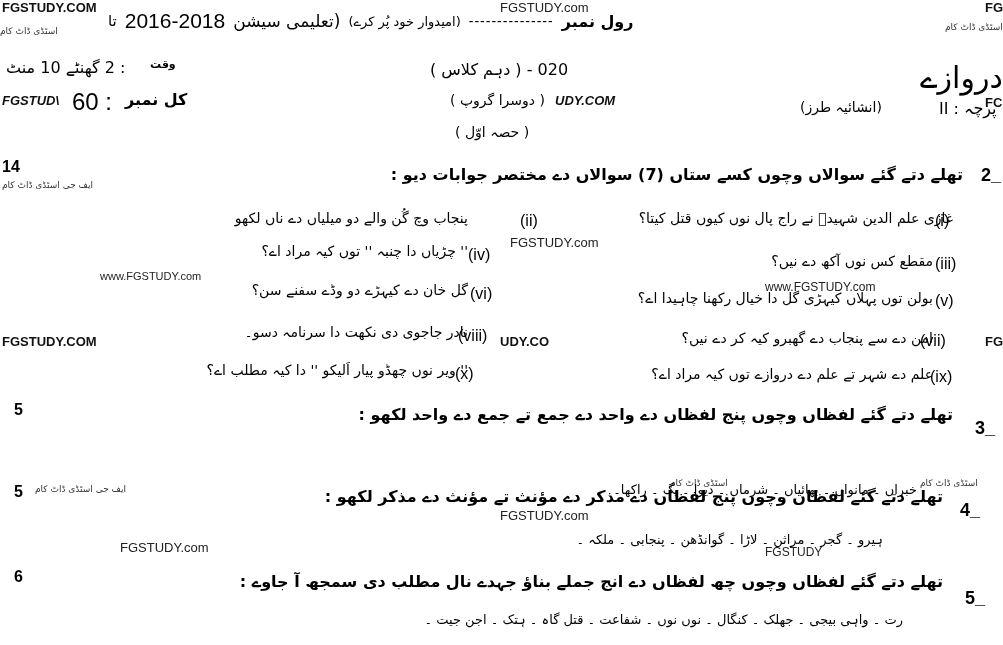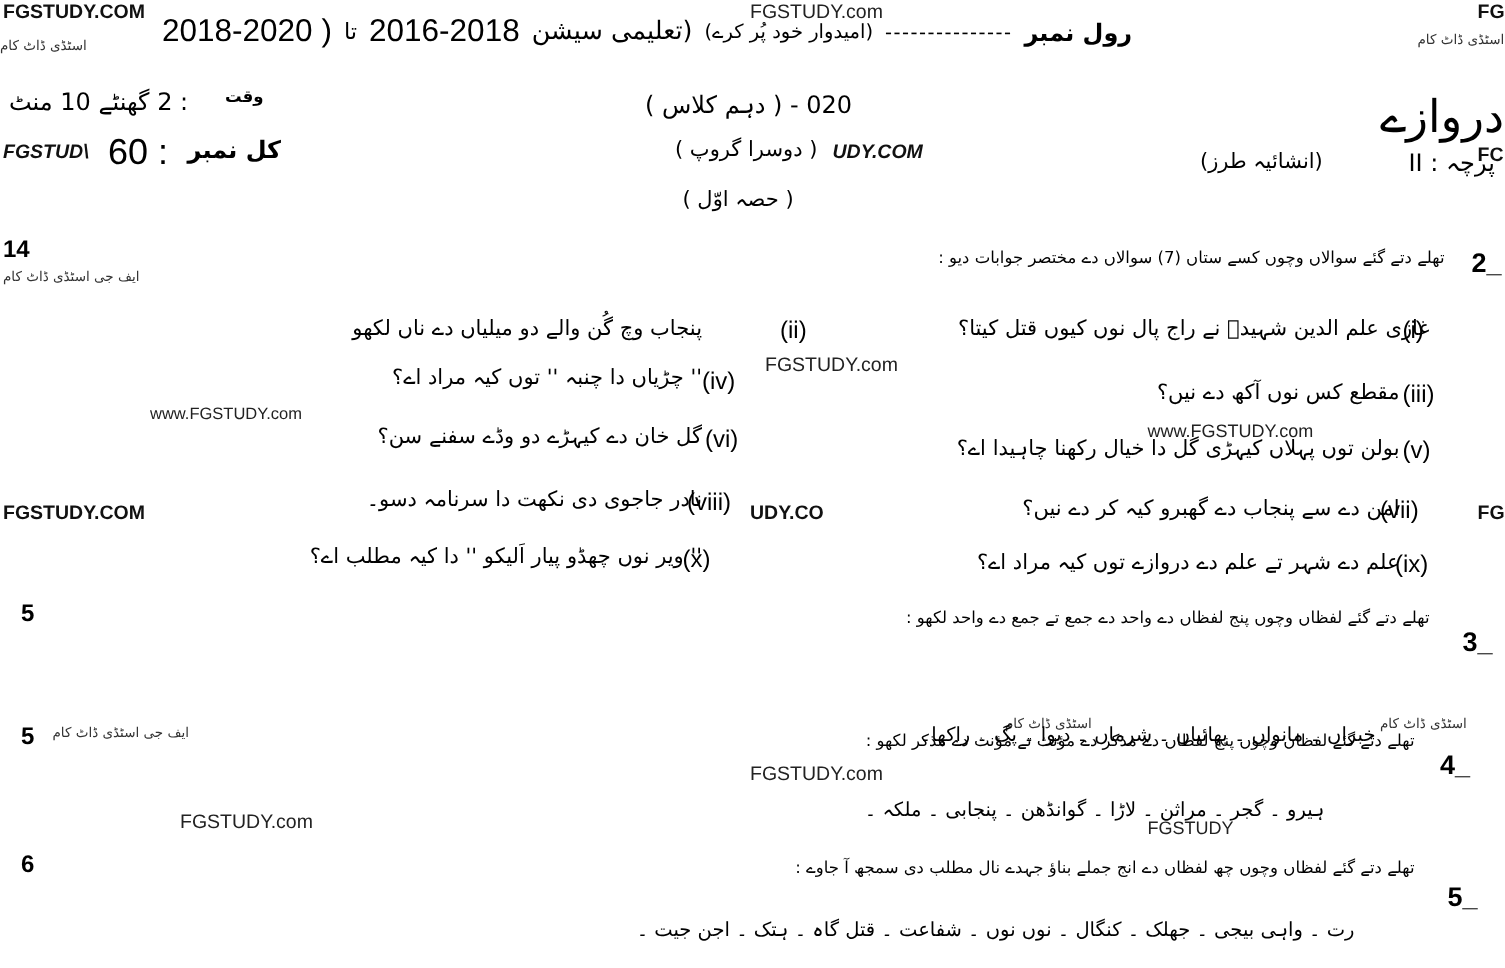--- a/index.html
+++ b/index.html
@@ -7,21 +7,21 @@
          font-family:"DejaVu Sans", sans-serif; }
   .abs { position:absolute; white-space:nowrap; }
   .ur { direction:rtl; font-family:"DejaVu Sans", sans-serif; }
   .wm { font-family:"Liberation Sans", sans-serif; font-size:13px; color:#222; }
   .wmb { font-family:"Liberation Sans", sans-serif; font-size:13px; font-weight:bold; color:#111; }
   .wms { font-family:"DejaVu Sans", sans-serif; font-size:9px; color:#333; direction:rtl; }
   .big { font-family:"Liberation Sans", sans-serif; font-size:21px; }
   .lat { font-family:"Liberation Sans", sans-serif; }
   .marks { font-family:"Liberation Sans", sans-serif; font-weight:bold; font-size:16px; }
   .qnum { font-family:"Liberation Sans", sans-serif; font-weight:bold; font-size:18px; }
-  .qhead { font-size:11px; font-weight:normal; }
+  .qhead { font-size:16px; font-weight:bold; }
   .item { font-size:14px; }
   .roman { font-family:"Liberation Sans", sans-serif; font-size:16px; }
   .words { font-size:13px; }
 </style>
 </head>
 <body>
 
 <div class="abs wmb" style="left:2px;top:0px;">FGSTUDY.COM</div>
 <div class="abs wm" style="left:500px;top:0px;">FGSTUDY.com</div>
 <div class="abs wmb" style="left:985px;top:0px;">FG</div>
@@ -37,21 +37,20 @@
 <div class="abs wmb" style="left:500px;top:334px;">UDY.CO</div>
 <div class="abs wmb" style="left:985px;top:334px;">FG</div>
 <div class="abs wms" style="left:35px;top:484px;">ایف جی اسٹڈی ڈاٹ کام</div>
 <div class="abs wms" style="left:670px;top:478px;">اسٹڈی ڈاٹ کام</div>
 <div class="abs wms" style="left:920px;top:478px;">اسٹڈی ڈاٹ کام</div>
 <div class="abs wm" style="left:500px;top:508px;">FGSTUDY.com</div>
 <div class="abs wm" style="left:120px;top:540px;">FGSTUDY.com</div>
 <div class="abs wm" style="left:765px;top:545px;font-size:12px;">FGSTUDY</div>
 
 <div class="abs" style="left:108px;top:9px;display:flex;align-items:center;gap:8px;">
-  <span class="big">2018-2020 )</span>
   <span class="ur" style="font-size:15px;">تا</span>
   <span class="big">2016-2018</span>
   <span class="ur" style="font-size:17px;">(تعلیمی سیشن</span>
   <span class="ur" style="font-size:13px;">(امیدوار خود پُر کرے)</span>
   <span class="lat" style="font-size:14px;letter-spacing:1px;">---------------</span>
   <span class="ur" style="font-size:16px;font-weight:bold;">رول نمبر</span>
 </div>
 
 <div class="abs ur" style="left:6px;top:58px;font-size:16px;">: 2 گھنٹے 10 منٹ</div>
 <div class="abs ur" style="left:150px;top:58px;font-size:11px;font-weight:bold;">وقت</div>

